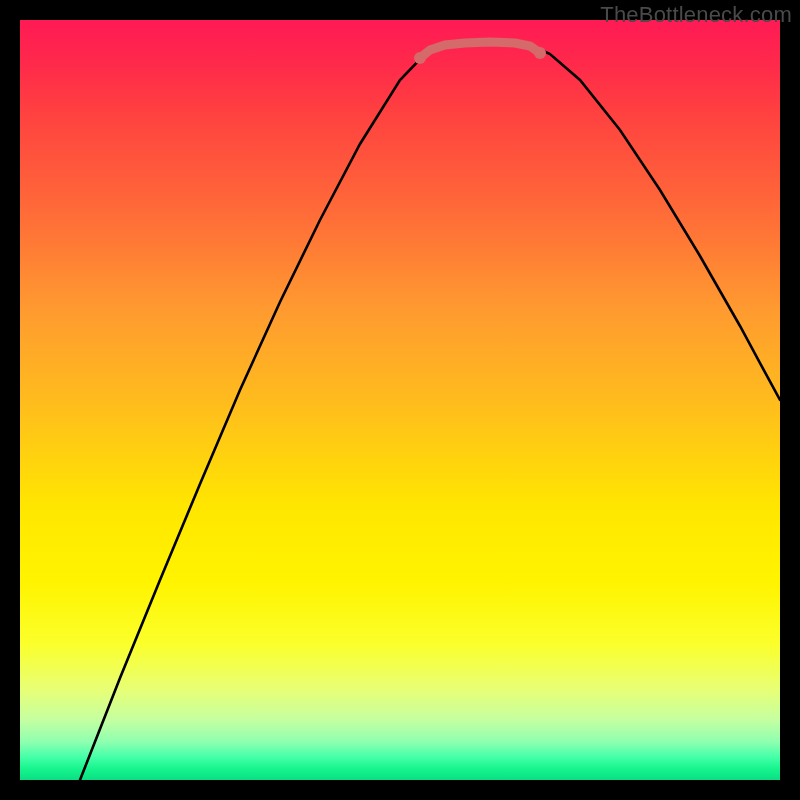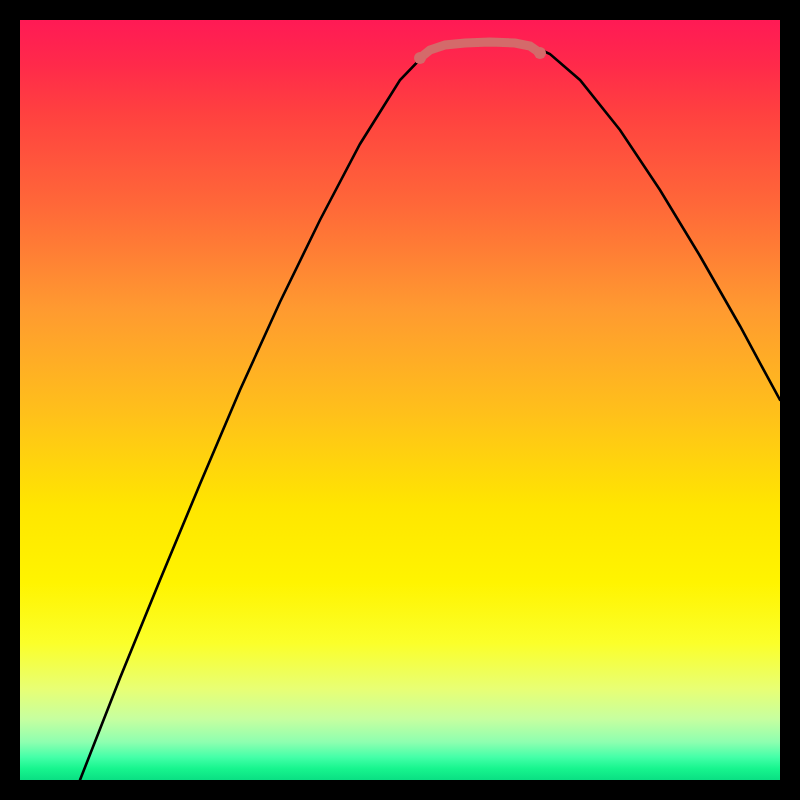--- a/index.html
+++ b/index.html
@@ -78,13 +78,14 @@
     <div class="gradient"></div>
 
     <svg class="curve-svg" viewBox="0 0 760 760" preserveAspectRatio="none">
       <path fill="none" stroke="#000" stroke-width="2.6" stroke-linecap="round" d="M60 760 L100 658 L140 560 L180 464 L220 370 L260 282 L300 200 L340 124 L380 60 L405 34 L420 27 L440 23 L470 22 L500 23 L515 27 L530 34 L560 60 L600 110 L640 170 L680 236 L720 306 L760 380"></path>
       <path fill="none" stroke="#d46a6a" stroke-width="9" stroke-linecap="round" d="M400 38 L410 30 L425 25 L445 23 L470 22 L495 23 L510 26 L520 33"></path>
       <circle cy="38" r="6" fill="#d46a6a" cx="400"></circle>
       <circle cy="33" r="6" fill="#d46a6a" cx="520"></circle>
     </svg>
   </div>
 
+  <div class="watermark">TheBottleneck.com</div>
 </div>
 
 </body></html>

